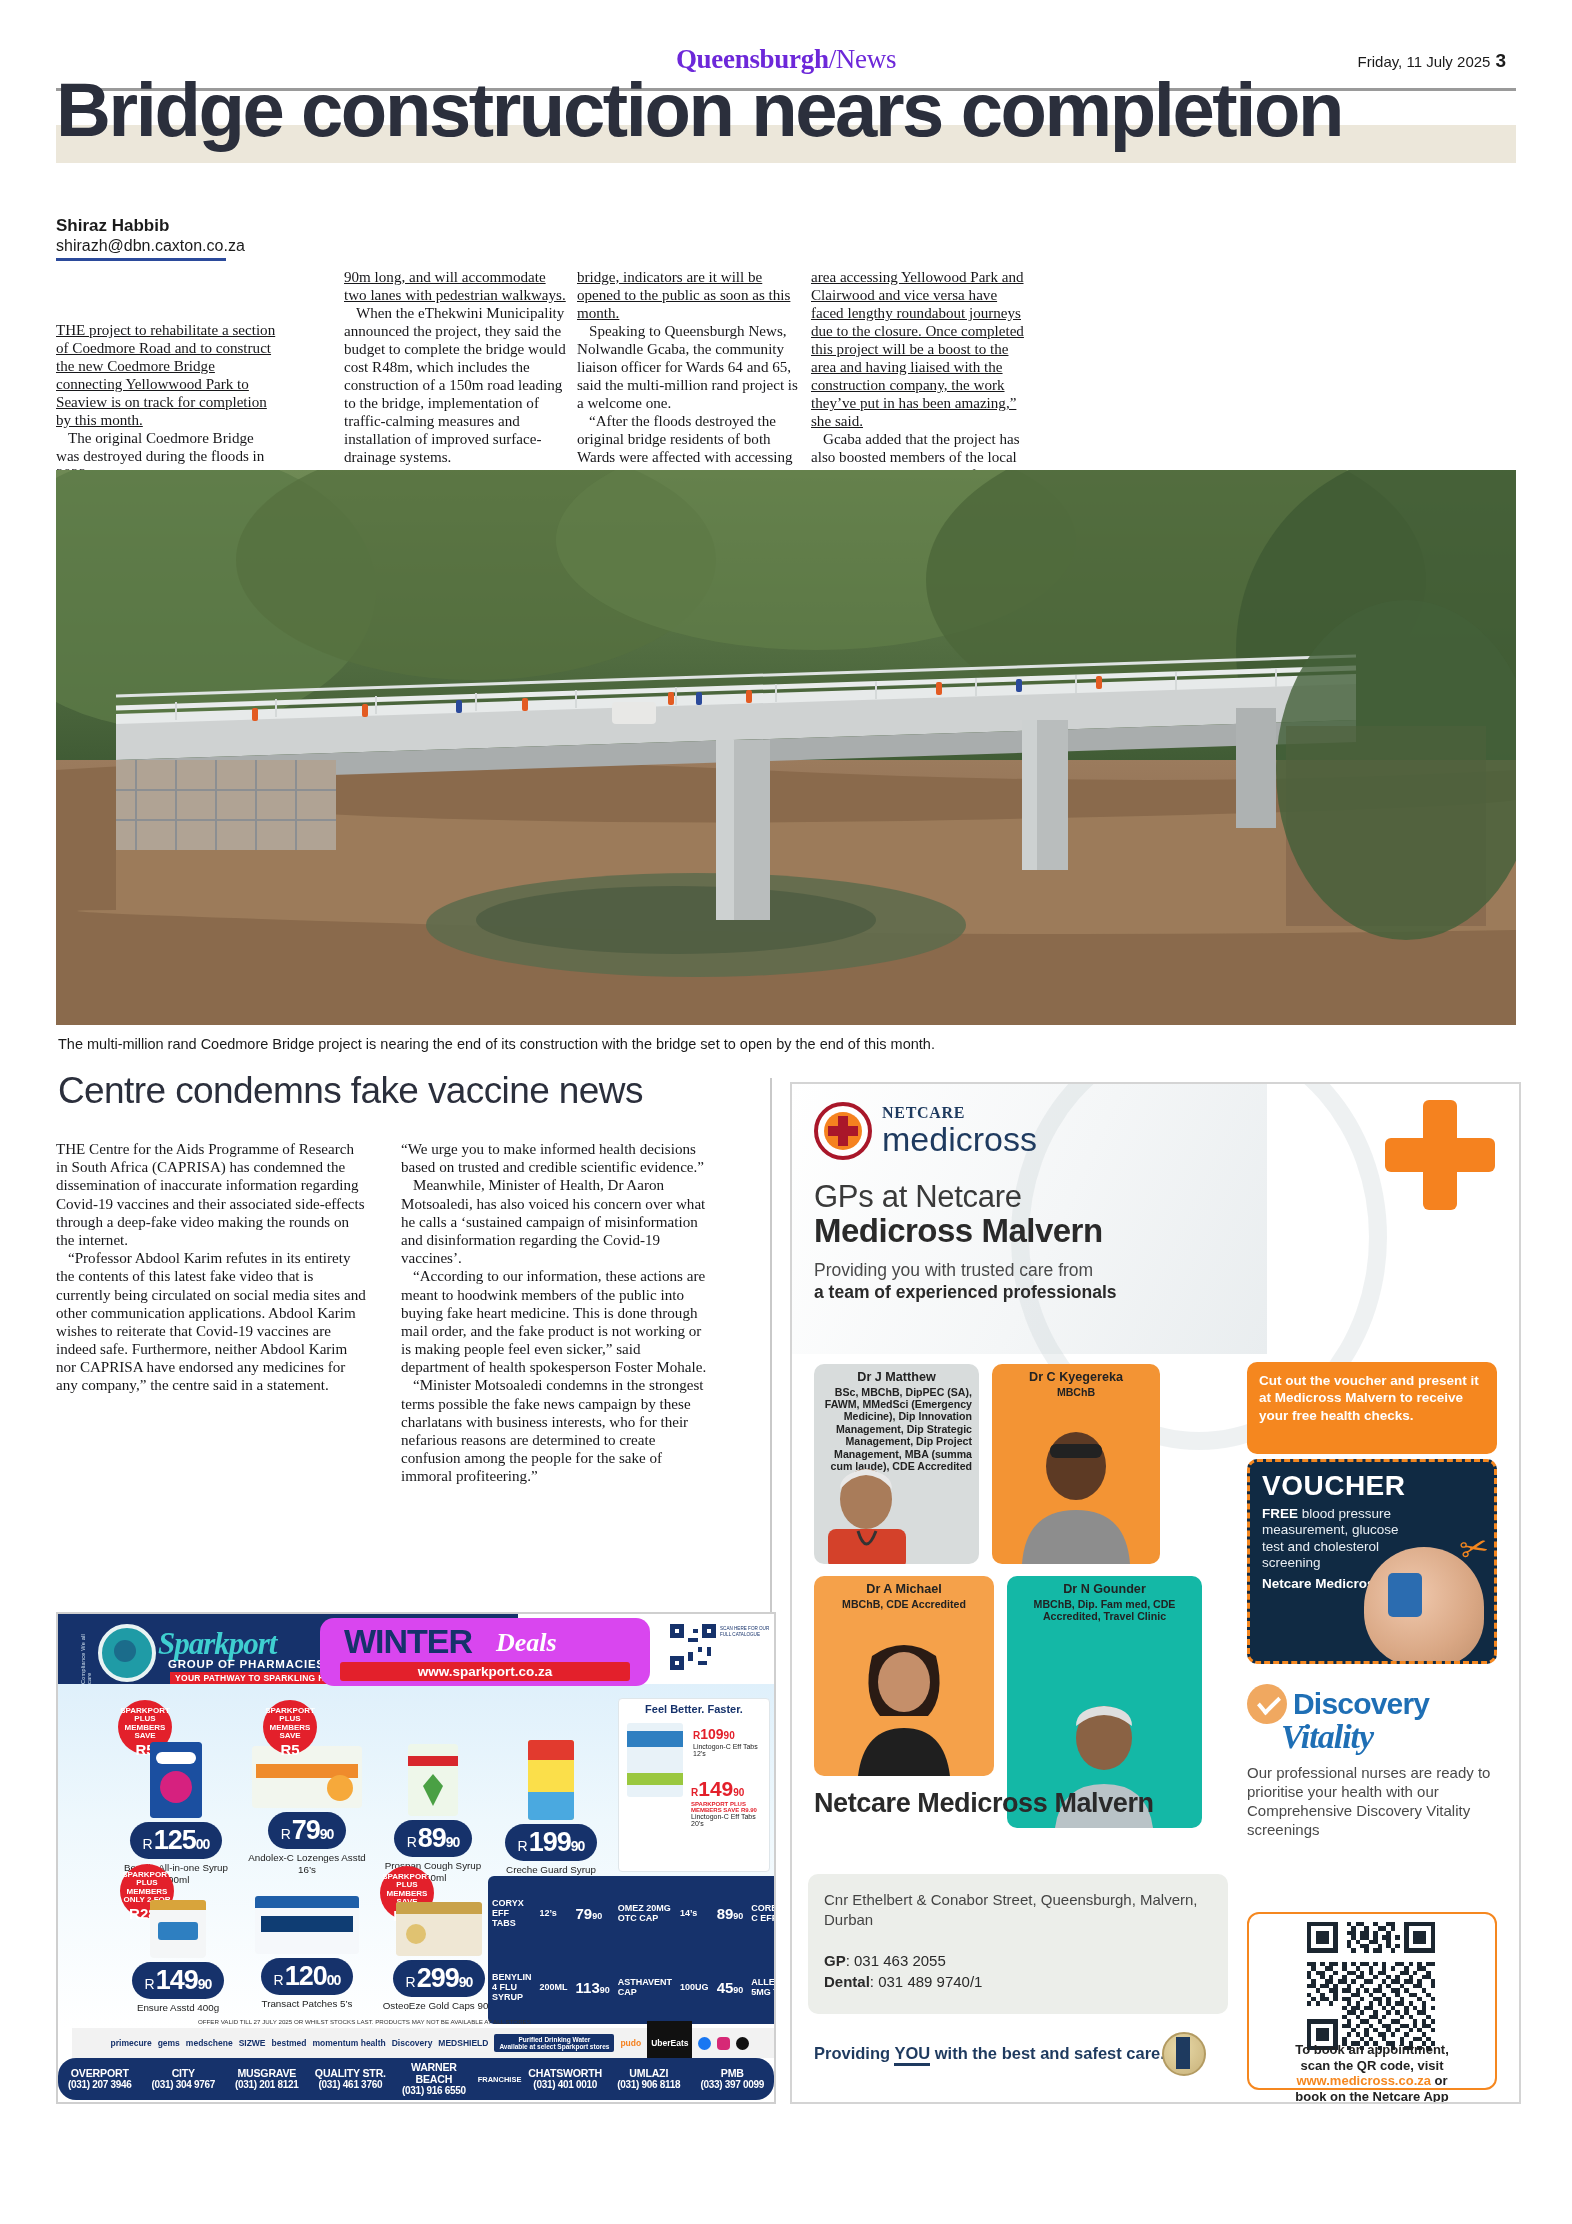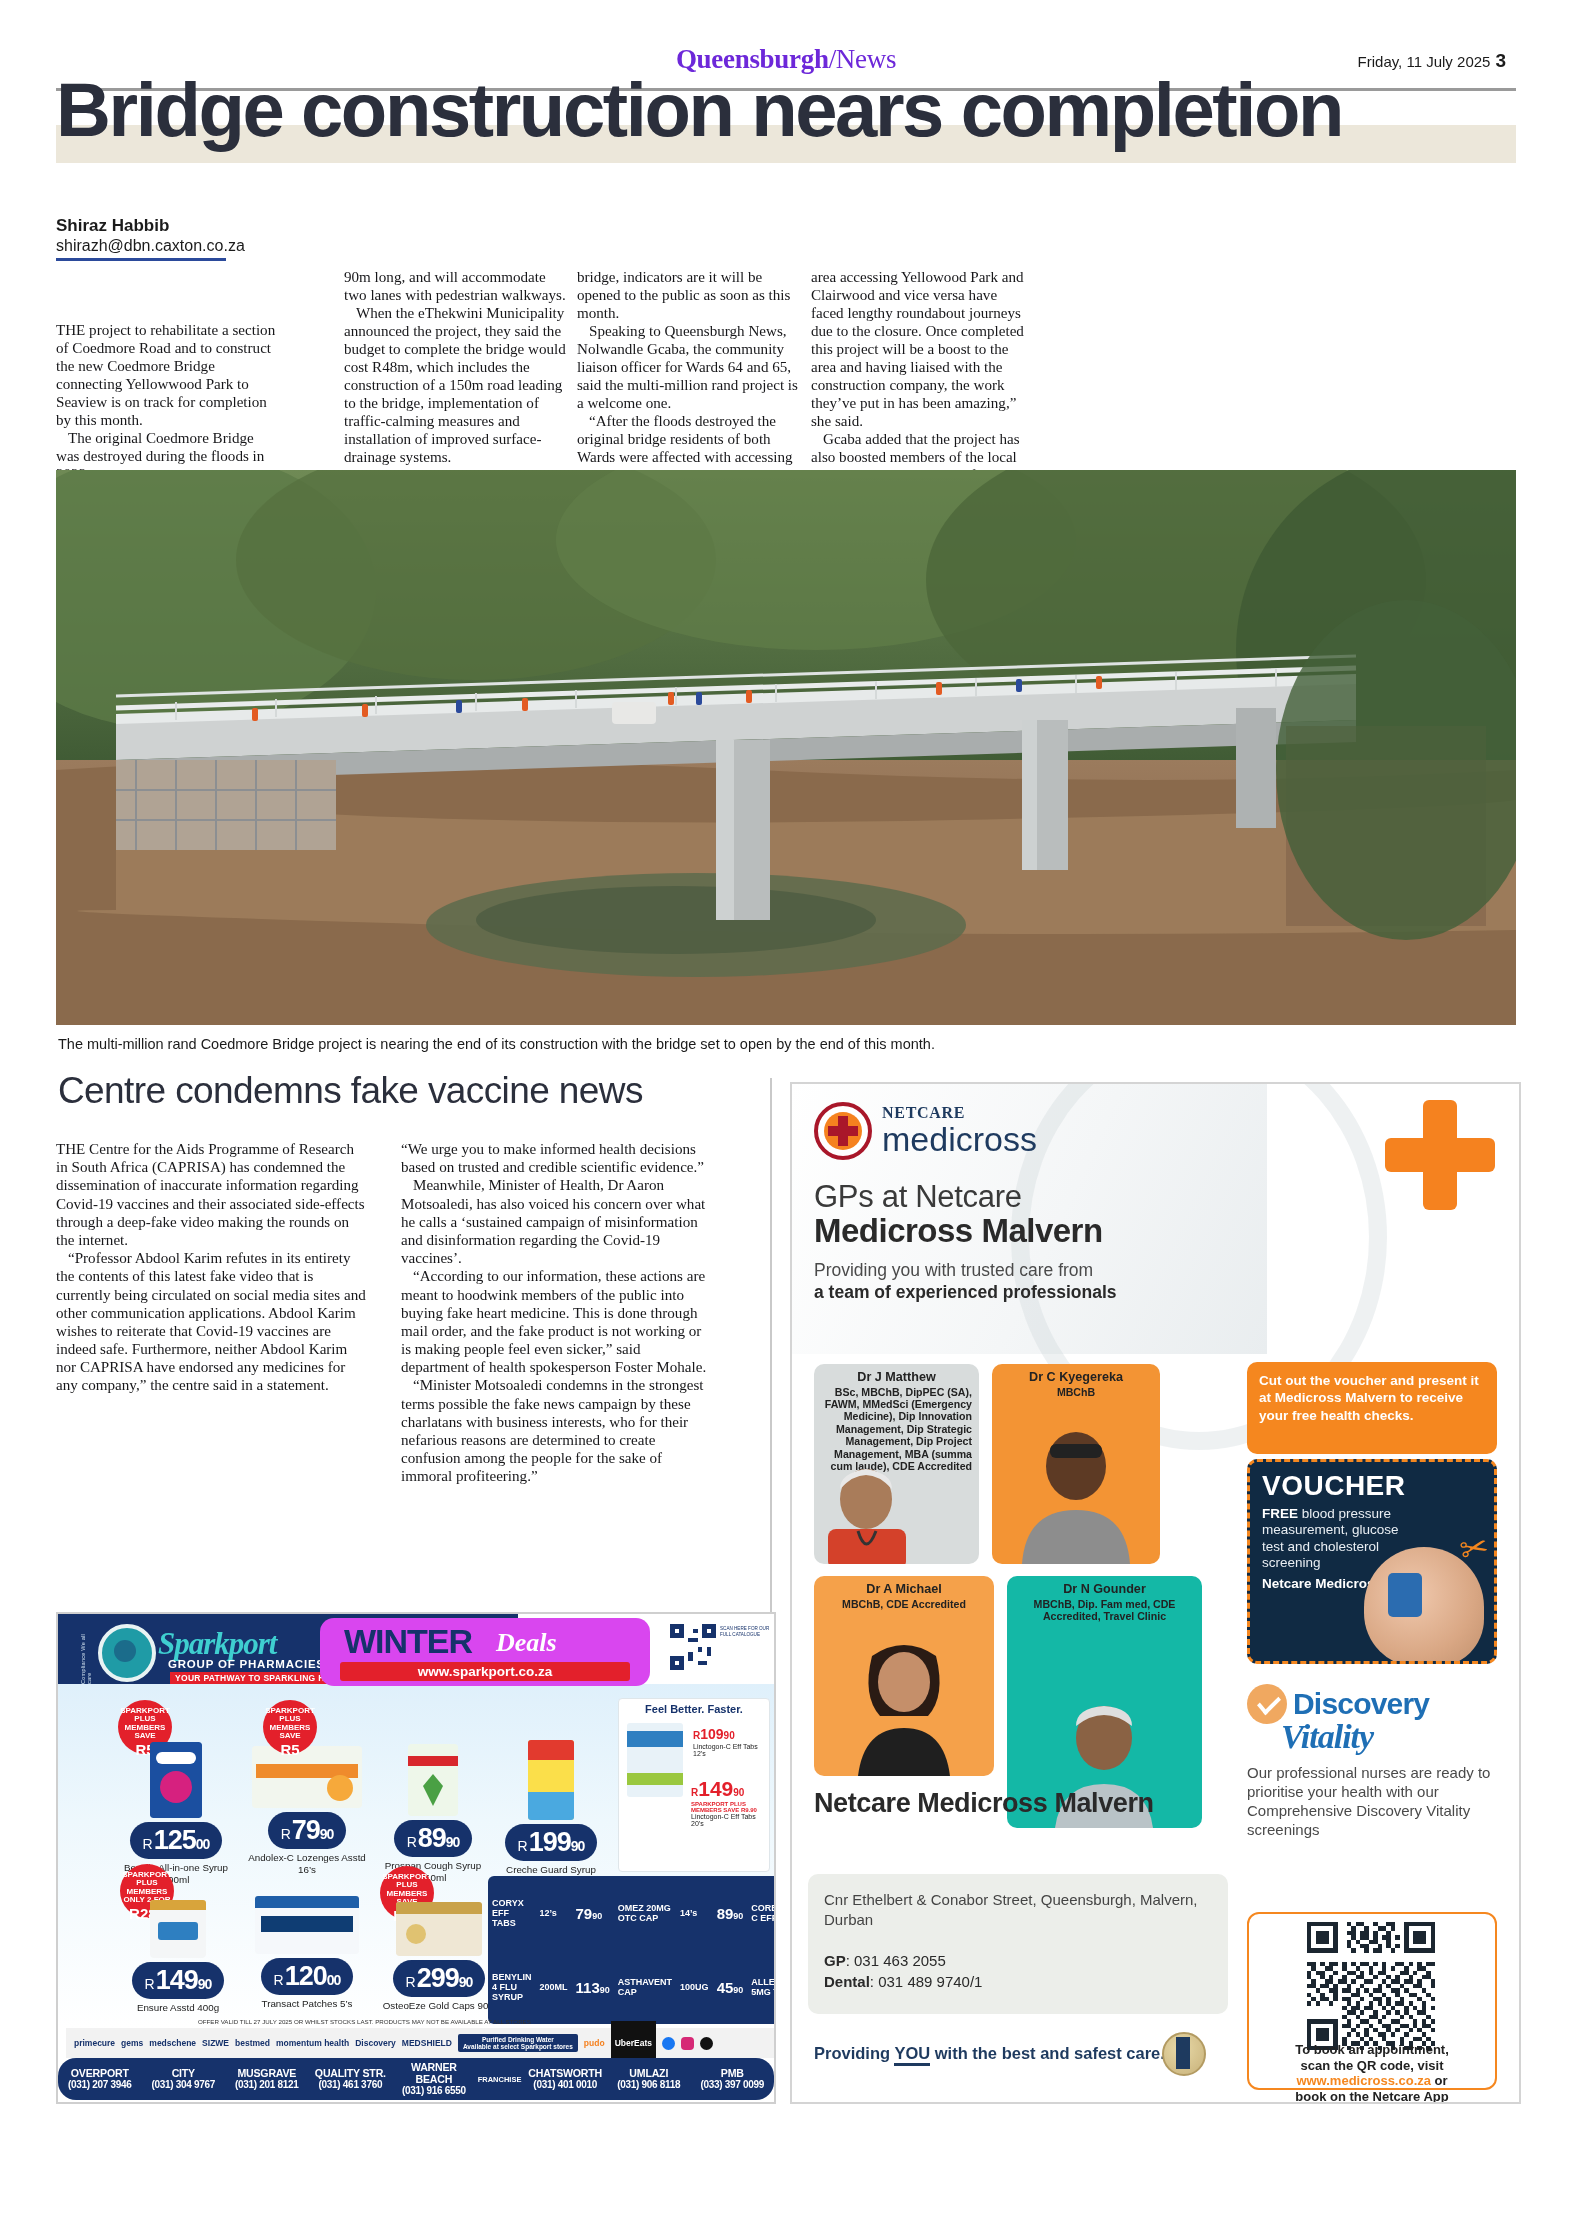--- a/index.html
+++ b/index.html
@@ -49,21 +49,21 @@
 
   
   .cols{position:absolute;left:56px;top:268px;width:1460px;}
   .col{
     position:absolute;top:0;width:222px;
     font-family:"Liberation Serif",serif;
     font-size:15.1px;line-height:1.195;
     text-align:left;color:#17171a;
   }
   .col p{margin:0;text-indent:12px;}
-  .col p.first{text-indent:0;}
+  .col p.first{text-indent:0;text-decoration:underline;}
   #c1{left:0;top:53px;}
   #c2{left:288px;top:0;}
   #c3{left:521px;top:0;}
   #c4{left:755px;top:0;}
 
   
   .photo{
     position:absolute;left:56px;top:470px;width:1460px;height:555px;
     overflow:hidden;background:#6f7d5c;
   }
@@ -196,22 +196,22 @@
   .prod .pill .cur{font-size:14px;font-weight:400;margin-right:2px;}
   .prod .pill .big{font-size:27px;}
   .prod .pill .cents{font-size:14px;}
   .prod .pname{font-size:9.8px;color:#222;line-height:1.22;margin-top:3px;}
   .prod .img{margin:0 auto;border-radius:3px;}
   .savebadge{position:absolute;width:54px;height:54px;background:#e3202b;color:#fff;border-radius:50%;
     font-size:8px;font-weight:700;text-align:center;line-height:1.05;padding-top:7px;box-sizing:border-box;}
   .savebadge .amt{font-size:15px;display:block;margin-top:1px;}
   .sp-offer{position:absolute;left:430px;top:262px;width:280px;height:148px;background:#16326b;border-radius:6px;color:#fff;}
   .sp-offer td{font-size:9px;font-weight:700;padding:2px 4px;}
-  .sp-footstrip{position:absolute;left:8px;top:414px;width:716px;height:30px;background:#f2f2f2;
-    display:flex;align-items:center;gap:6px;padding:0 8px;box-sizing:border-box;}
+  .sp-footstrip{position:absolute;left:14px;top:414px;width:716px;height:30px;background:#f2f2f2;
+    display:flex;align-items:center;gap:6px;padding:0 8px;box-sizing:border-box;justify-content:center;}
   .sp-footstrip .lg{font-size:8.5px;font-weight:700;color:#16326b;}
   .sp-stores{position:absolute;left:0;top:444px;width:716px;height:42px;background:#16326b;color:#fff;
     display:flex;align-items:center;border-radius:18px;}
   .sp-store{flex:1;text-align:center;line-height:1.15;}
   .sp-store .nm{font-size:10.6px;font-weight:700;letter-spacing:-.2px;}
   .sp-store .ph{font-size:10px;font-weight:700;letter-spacing:-.3px;}
   .sp-franchise{font-size:7.5px;font-weight:700;padding:0 2px;}
   .sp-fineprint{position:absolute;left:140px;top:404px;font-size:6.2px;color:#333;}
 </style>
 </head>

